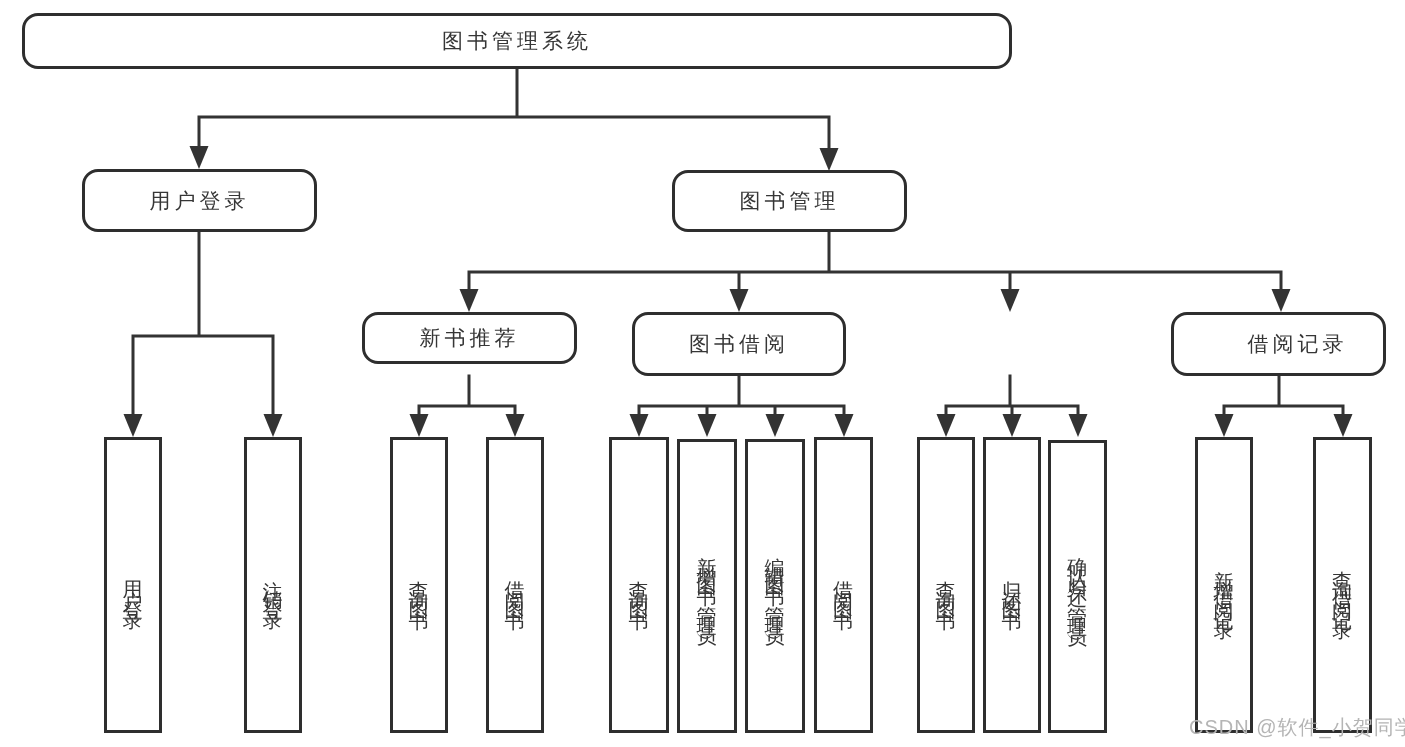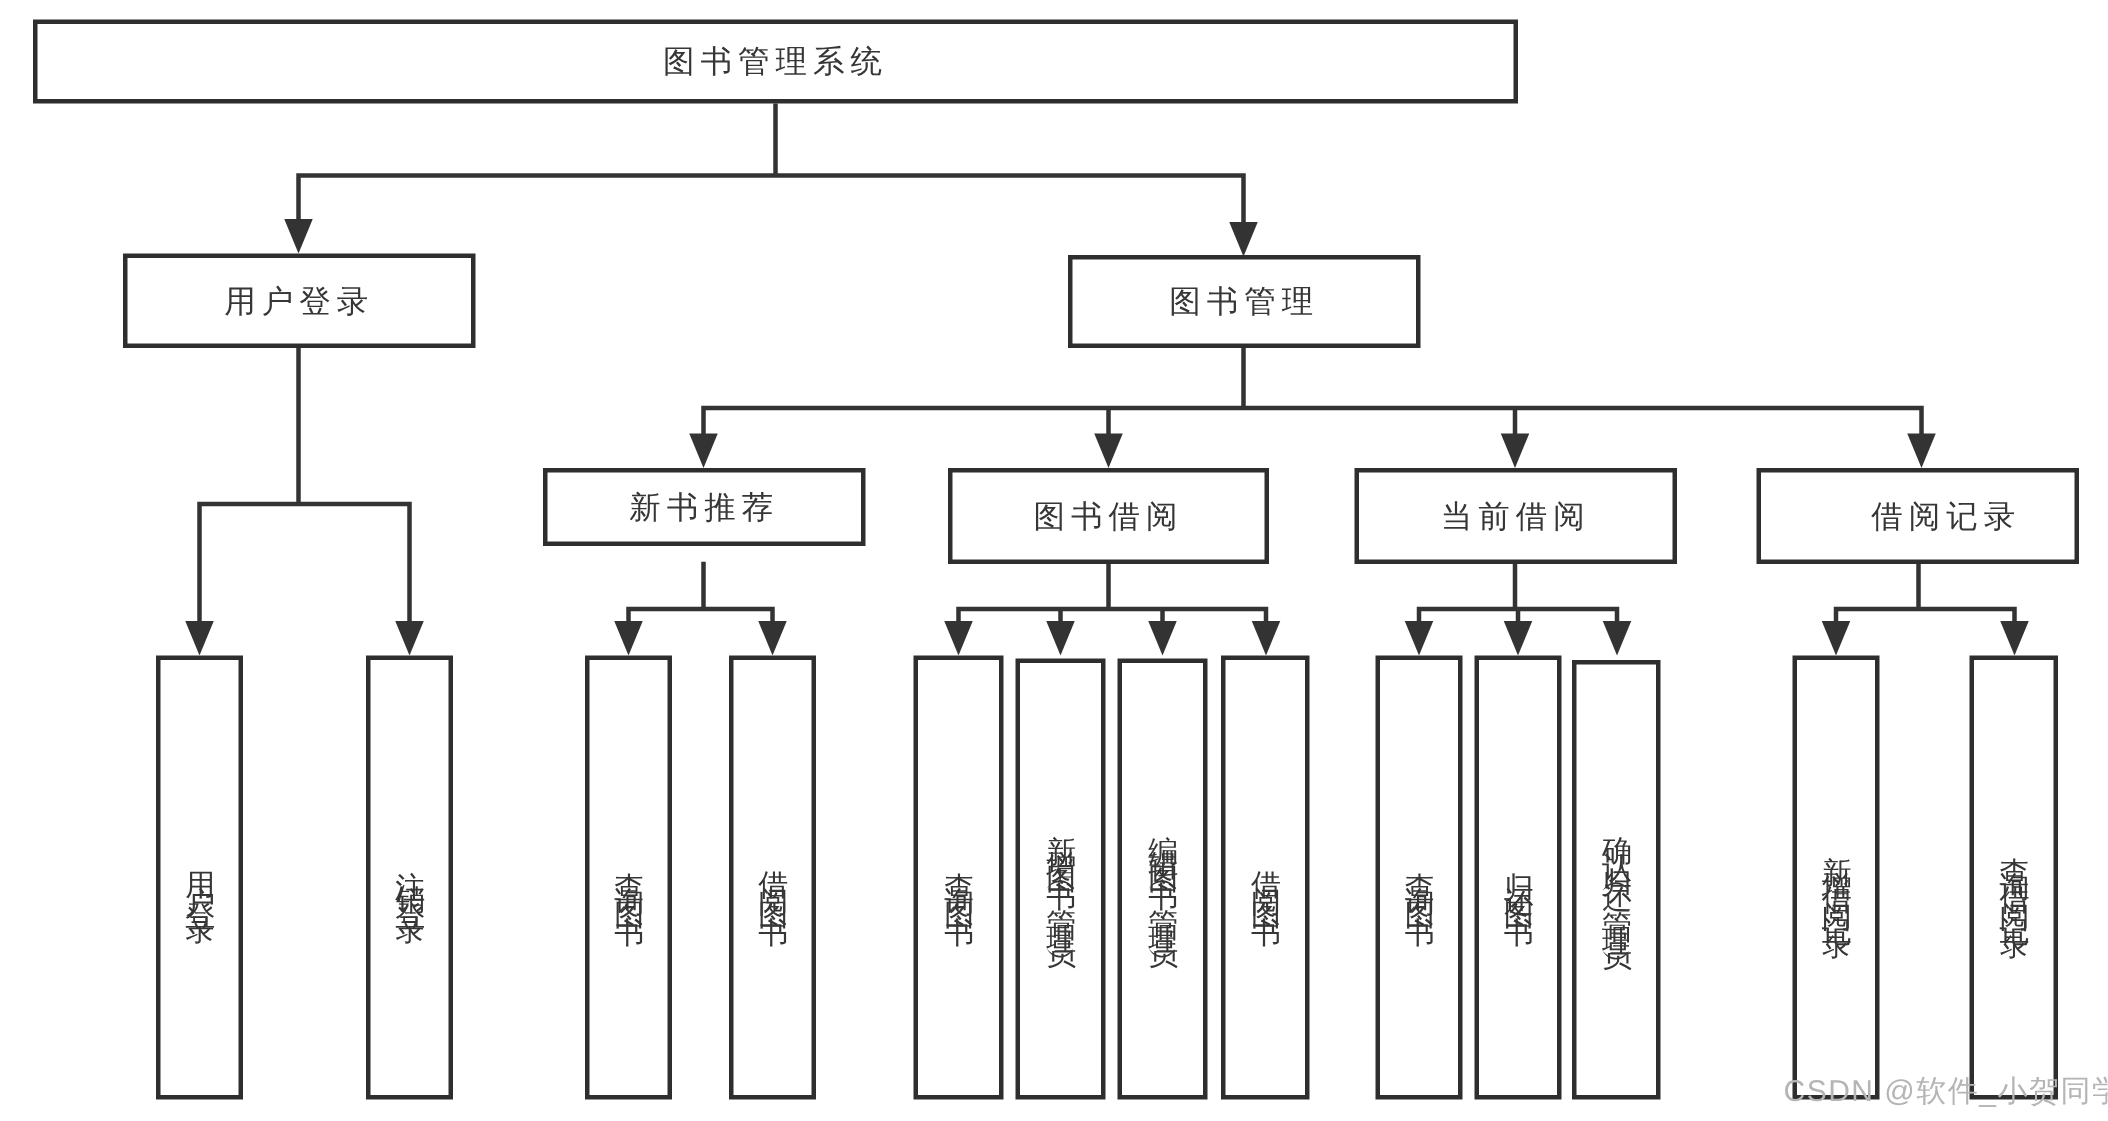--- a/index.html
+++ b/index.html
@@ -29,20 +29,21 @@
     background: #ffffff;
     border: 3px solid #2e2e2e;
     display: flex; align-items: center; justify-content: center;
     color: #363636;
     z-index: 2;
   }
   .hbox {
     font-size: 21px;
     letter-spacing: 4px;
     white-space: nowrap;
+    border-radius: 16px;
   }
   .leaf {
     writing-mode: vertical-rl;
     font-size: 20px;
     letter-spacing: 10px;
     line-height: 1;
   }
   .watermark {
     position: absolute;
     left: 1189px; top: 714px;
@@ -91,25 +92,24 @@
     <polygon points="936.5,414 955.5,414 946,437"></polygon>
     <polygon points="1002.5,414 1021.5,414 1012,437"></polygon>
     <polygon points="1068.5,414 1087.5,414 1078,437"></polygon>
     <polygon points="1214.5,414 1233.5,414 1224,437"></polygon>
     <polygon points="1333.5,414 1352.5,414 1343,437"></polygon>
   </svg>
 
   <div class="box hbox" style="left:22px; top:13px; width:990px; height:56px;">图书管理系统</div>
 
   <div class="box hbox" style="left:82px; top:169px; width:235px; height:63px;">用户登录</div>
-  <div class="box hbox" style="left:712px; top:170px; width:235px; height:62px;">图书管理</div>
+  <div class="box hbox" style="left:672px; top:170px; width:235px; height:62px;">图书管理</div>
 
   <div class="box hbox" style="left:362px; top:312px; width:215px; height:52px;">新书推荐</div>
   <div class="box hbox" style="left:632px; top:312px; width:214px; height:64px;">图书借阅</div>
-  <div class="box hbox" style="left:903px; top:312px; width:215px; height:64px;">当前借阅</div>
   <div class="box hbox" style="left:1171px; top:312px; width:215px; height:64px;padding-left:38px;">借阅记录</div>
 
   <div class="box leaf" style="left:104px; top:437px; width:58px; height:296px;">用户登录</div>
   <div class="box leaf" style="left:244px; top:437px; width:58px; height:296px;">注销登录</div>
 
   <div class="box leaf" style="left:390px; top:437px; width:58px; height:296px;">查询图书</div>
   <div class="box leaf" style="left:486px; top:437px; width:58px; height:296px;">借阅图书</div>
 
   <div class="box leaf" style="left:609px; top:437px; width:60px; height:296px;">查询图书</div>
   <div class="box leaf" style="left:677px; top:439px; width:60px; height:294px;">新增图书（管理员）</div>

